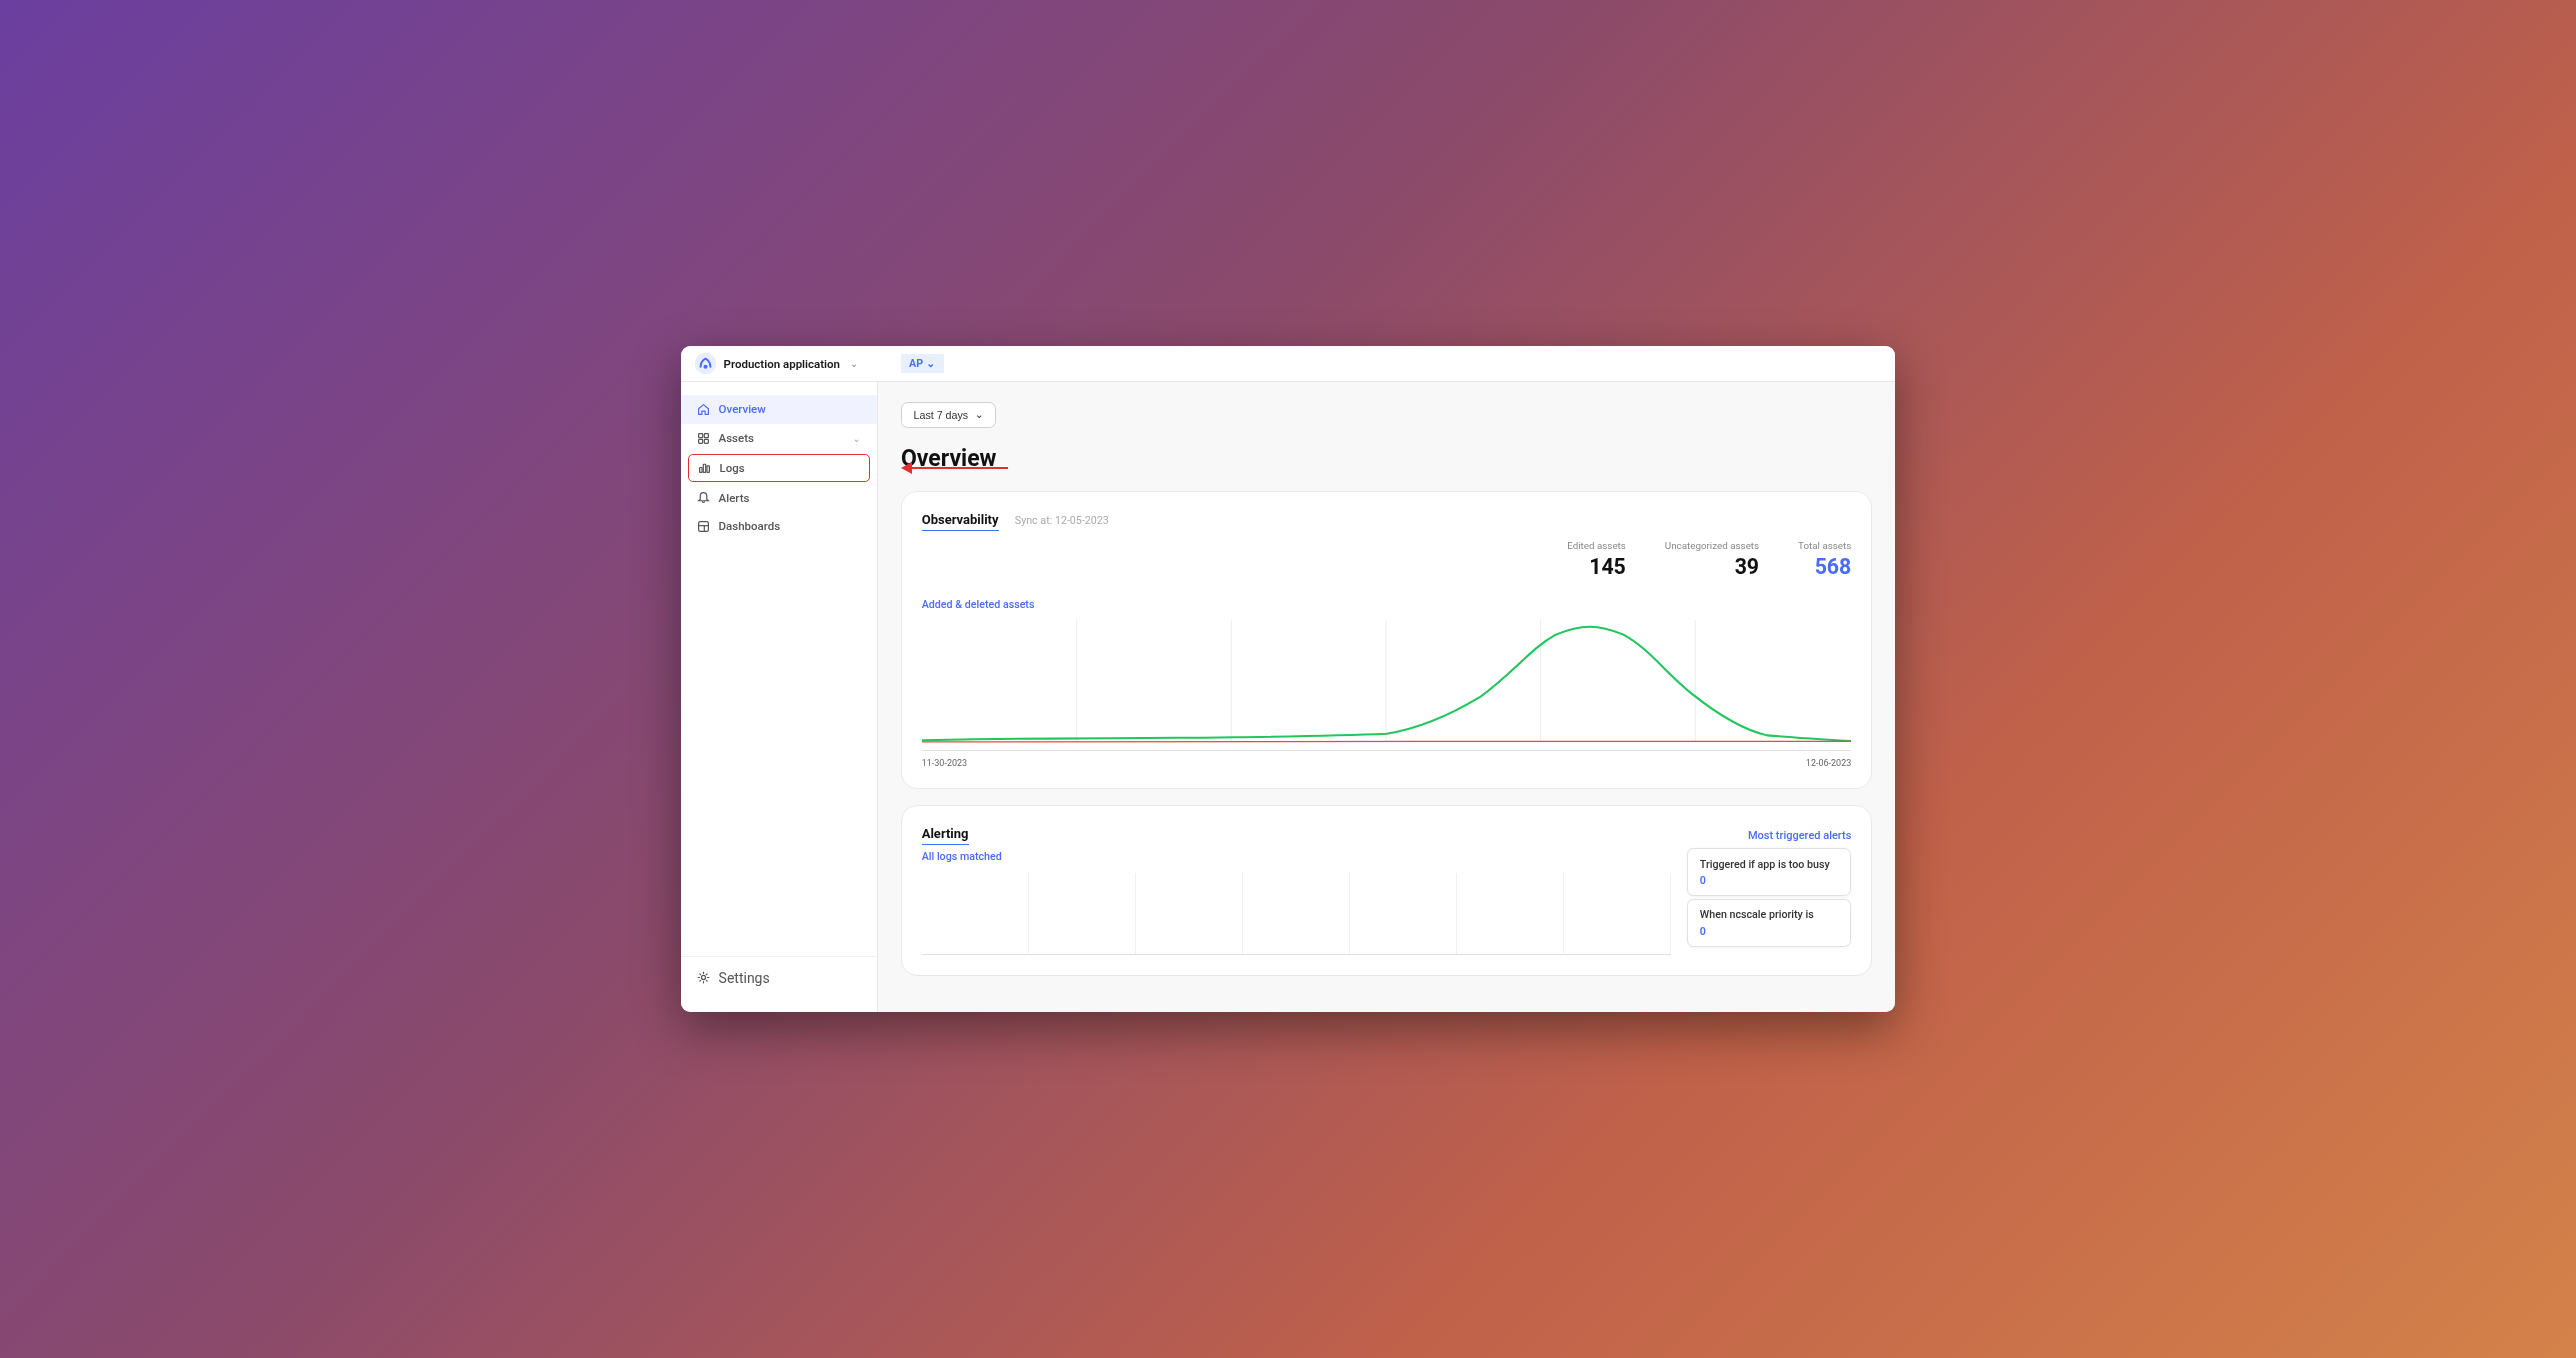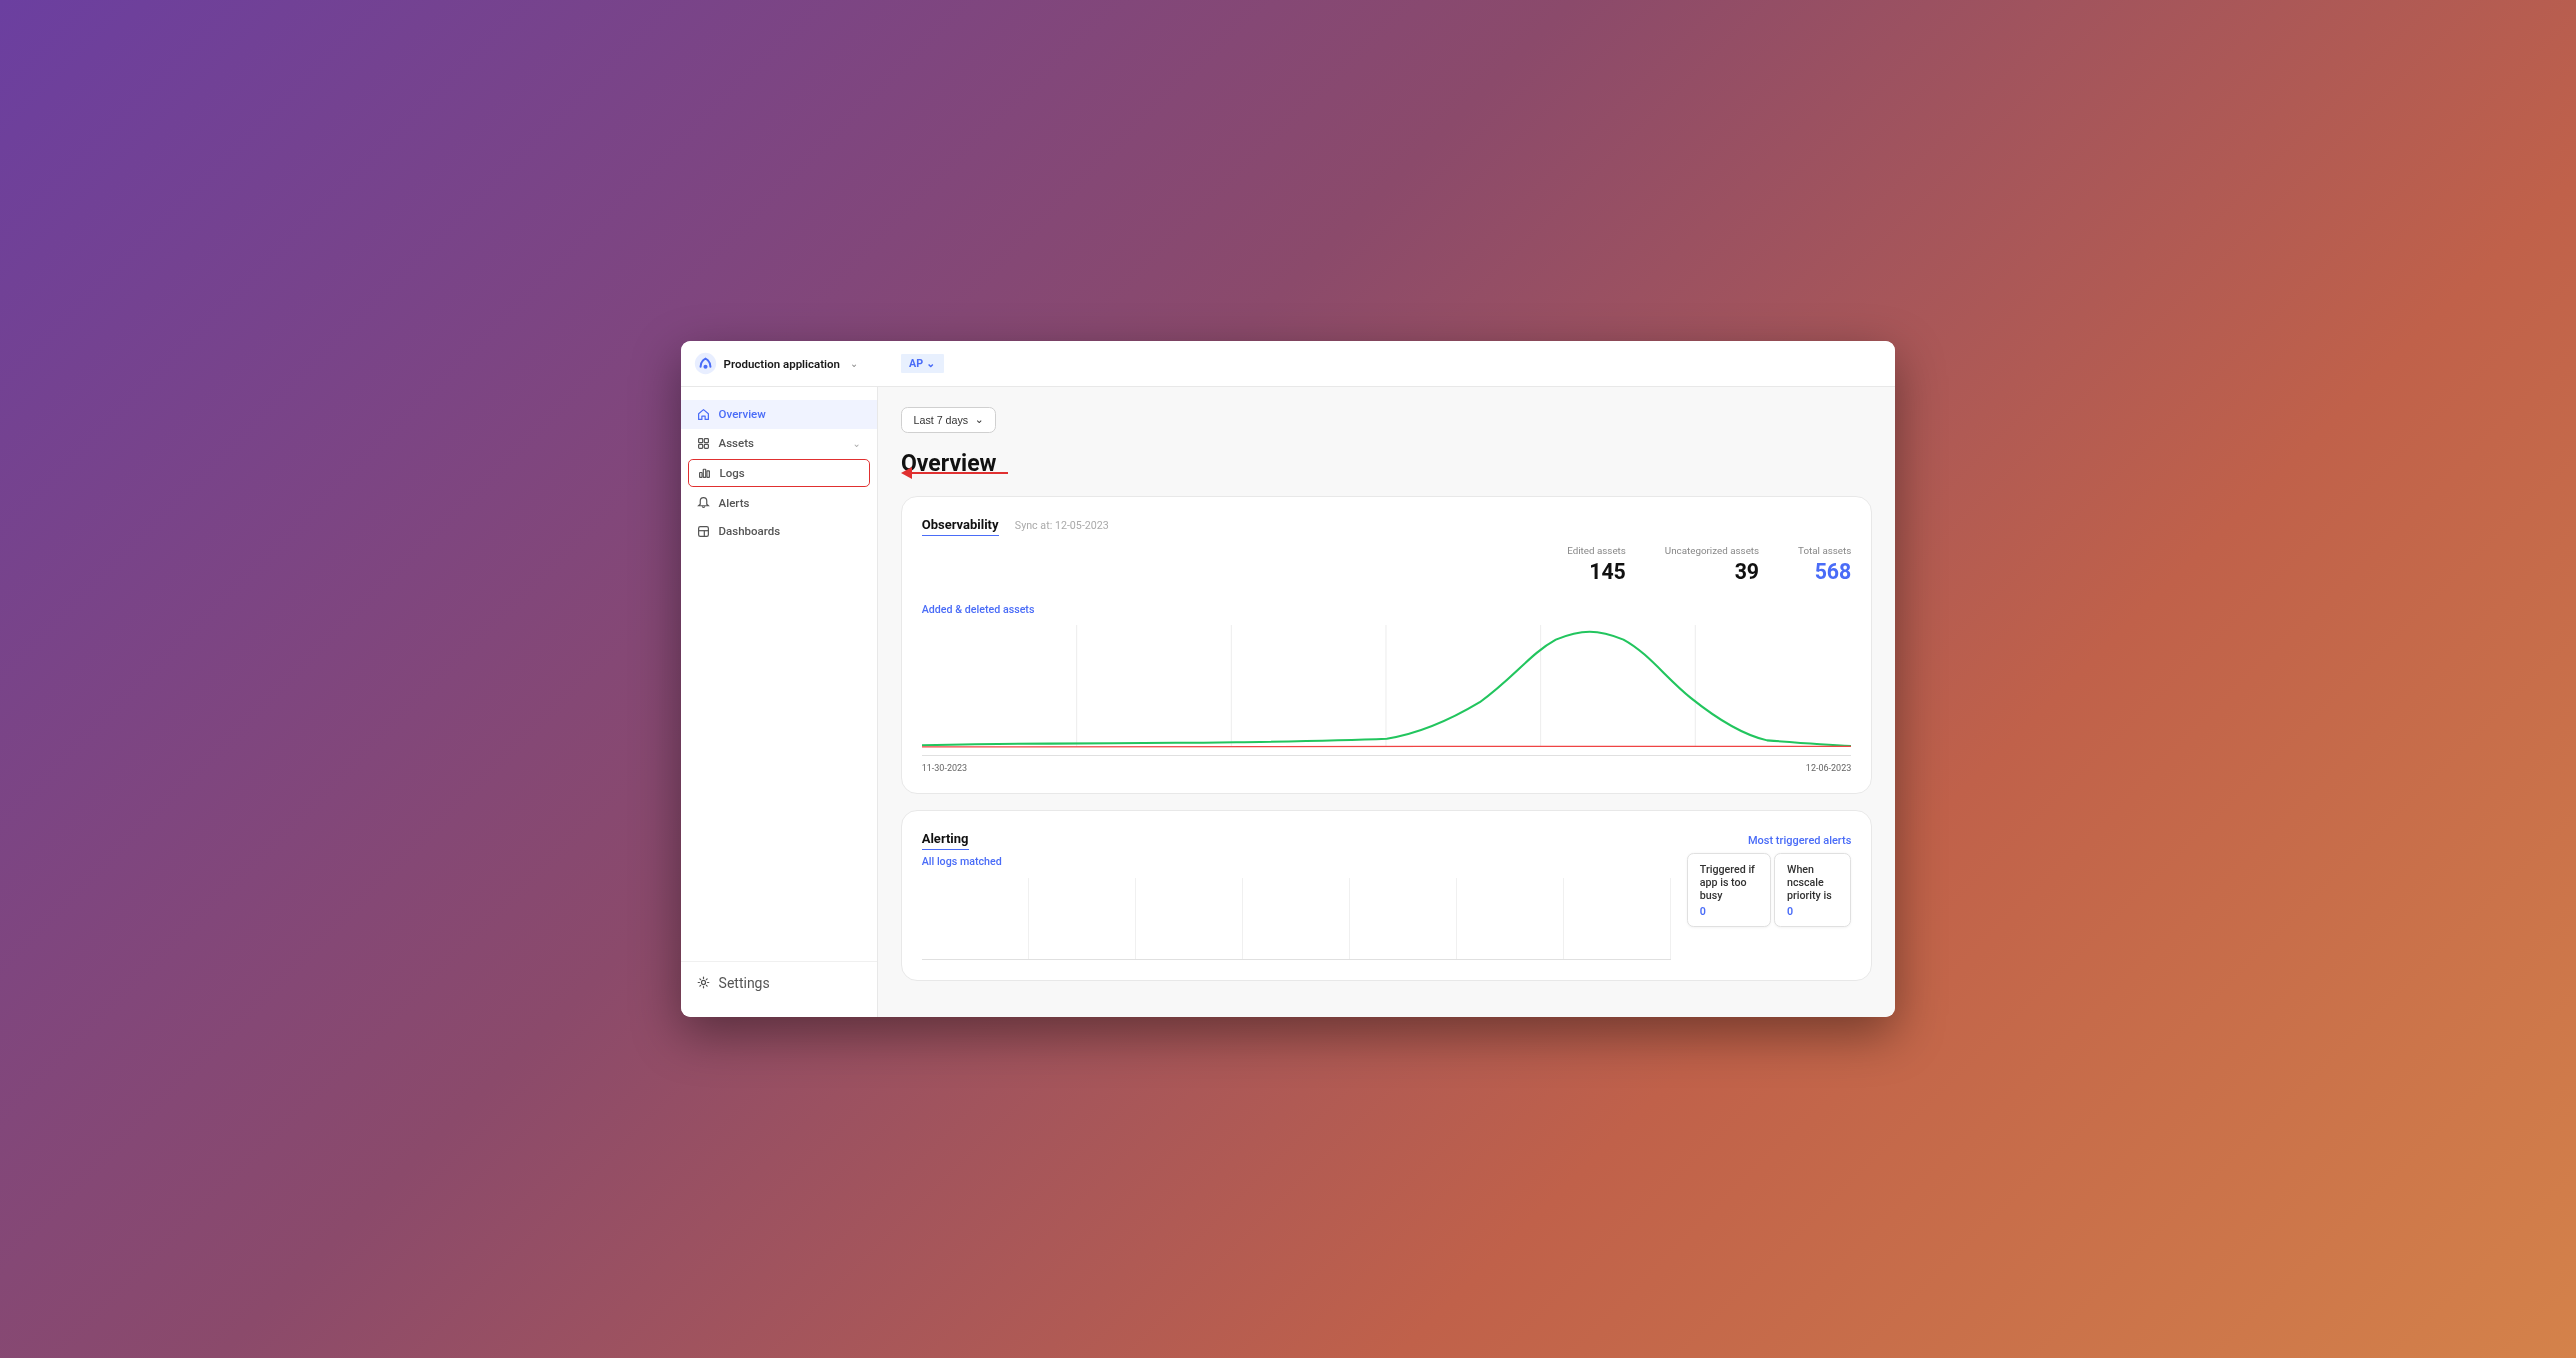--- a/index.html
+++ b/index.html
@@ -21,21 +21,21 @@
       display: flex;
       flex-direction: column;
       overflow: hidden;
       box-shadow: 0 16.4px 49px rgba(0,0,0,0.4);
     }
 
     
     .topbar {
       display: flex;
       align-items: center;
-      height: 46px;
+      height: 36px;
       border-bottom: 0.8px solid #e8e8e8;
       padding: 0 13px;
       gap: 9.8px;
       background: #fff;
     }
 
     .topbar-logo-area {
       display: flex;
       align-items: center;
       gap: 6.6px;
@@ -343,21 +343,21 @@
     }
 
     .alert-grid-col {
       flex: 1;
       border-right: 0.8px solid #f0f0f0;
     }
 
     .alert-cards {
       width: 164px;
       display: flex;
-      flex-direction: row;
+      flex-direction: column;
       gap: 3px;
     }
 
     .alert-card {
       border: 0.8px solid #e0e0e0;
       border-radius: 6.6px;
       padding: 8.2px 11.5px;
       background: #fff;
       box-shadow: 0 0.8px 2.5px rgba(0,0,0,0.05);
     }

